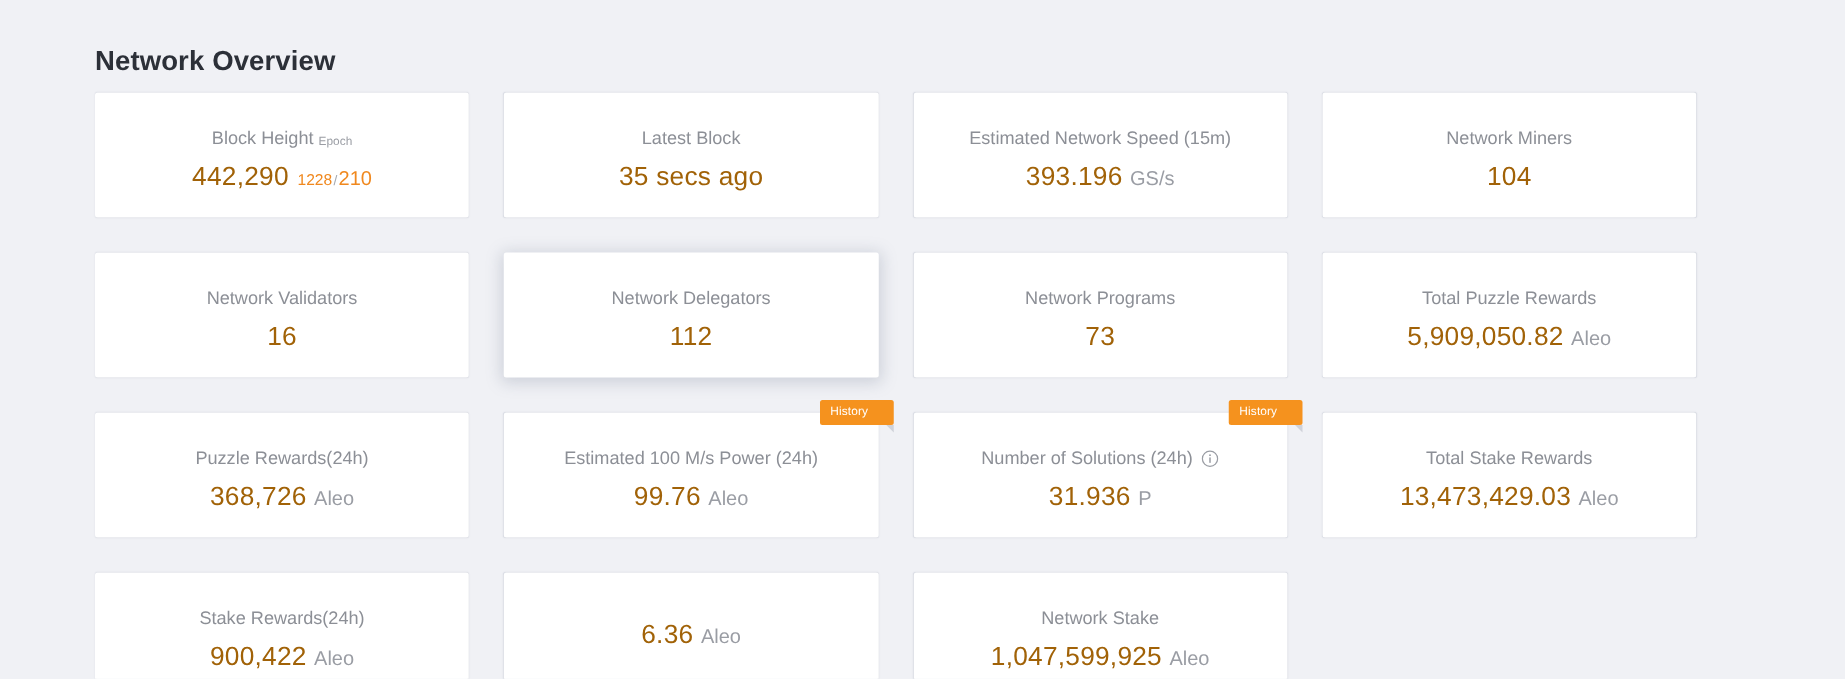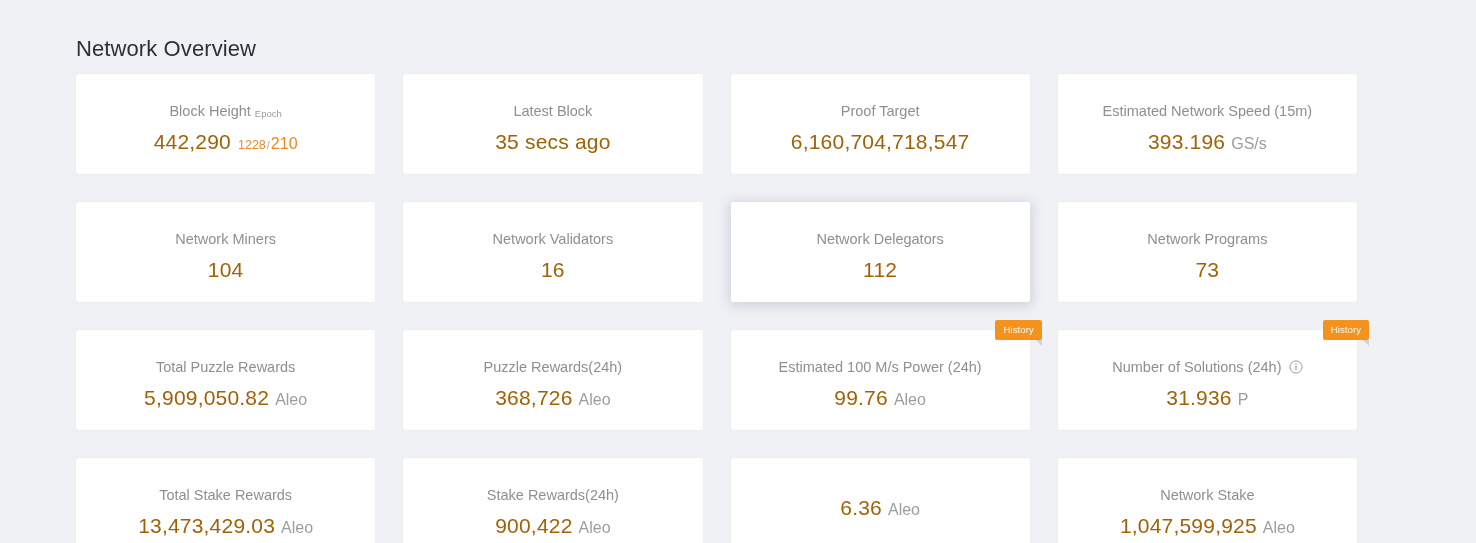--- a/index.html
+++ b/index.html
@@ -19,21 +19,21 @@
     width: 1476px;
     height: 543px;
     box-sizing: border-box;
   }
   .page-title {
     position: absolute;
     left: 76px;
     top: 34px;
     font-size: 22px;
     color: #2c3038;
-    font-weight: 400;
+    font-weight: 700;
     letter-spacing: 0.1px;
     line-height: 30px;
   }
   .grid {
     position: absolute;
     left: 76px;
     top: 74px;
     width: 1281px;
     display: grid;
     grid-template-columns: repeat(4, 1fr);
@@ -114,21 +114,21 @@
     font-size: 16px;
   }
   .history-badge {
     position: absolute;
     top: -10px;
     right: -12px;
     background: #f5921e;
     color: #ffffff;
     font-size: 9.5px;
     line-height: 10px;
-    padding: 5px 8px 5px 8px;
+    padding: 5px 20px 5px 8px;
     border-radius: 2px;
     cursor: pointer;
     z-index: 8;
     letter-spacing: 0.1px;
   }
   .history-badge .fold {
     position: absolute;
     right: 0;
     bottom: -6px;
     width: 0;
@@ -154,28 +154,20 @@
           <span class="card-value">442,290</span>
           <span class="card-extra"><span>1228</span><span class="slash">/</span><span class="small">210</span></span>
         </div>
       </div>
       <div class="card">
         <div class="card-label">
           <span>Latest Block</span>
         </div>
         <div class="card-value-row">
           <span class="card-value">35 secs ago</span>
-        </div>
-      </div>
-      <div class="card">
-        <div class="card-label">
-          <span>Proof Target</span>
-        </div>
-        <div class="card-value-row">
-          <span class="card-value">6,160,704,718,547</span>
         </div>
       </div>
       <div class="card">
         <div class="card-label">
           <span>Estimated Network Speed (15m)</span>
         </div>
         <div class="card-value-row">
           <span class="card-value">393.196</span>
           <span class="card-unit">GS/s</span>
         </div>

